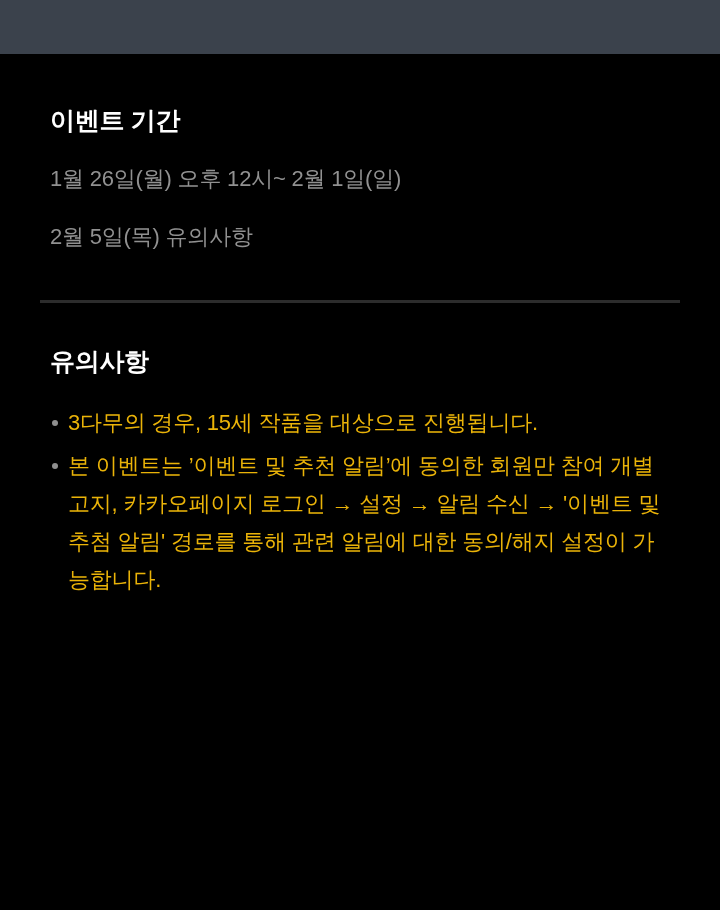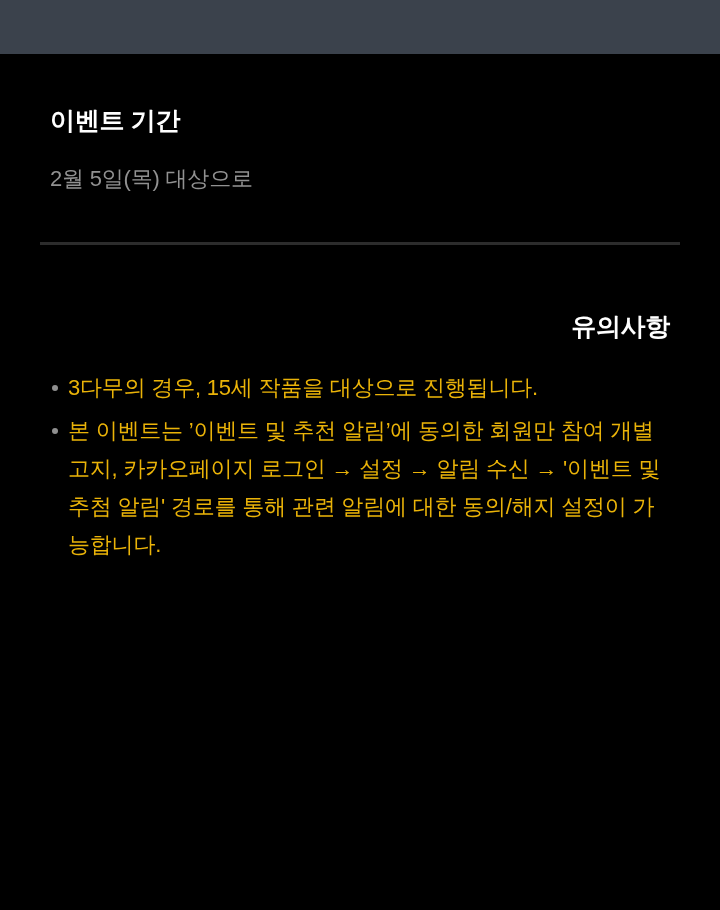--- a/index.html
+++ b/index.html
@@ -39,21 +39,21 @@
     line-height: 28px;
     color: #919191;
     letter-spacing: -0.2px;
   }
   .divider {
     height: 3px;
     background: #2c2c2c;
     margin: 49px -10px 0 -10px;
     border: none;
   }
-  .notes-title { margin-top: 66px; text-align: right; }
+  .notes-title { margin-top: 43px; }
   .notes-list {
     list-style: none;
     margin: 28px 0 0 0;
     padding: 0;
     font-size: 22px;
     line-height: 38px;
     color: #eab308;
     letter-spacing: -0.2px;
     word-break: normal;
   }
@@ -78,22 +78,23 @@
 </head>
 <body>
 
 <div class="screen">
 
   <div class="top-bar"></div>
 
   <div class="content">
 
     <h2 class="section-title mt-first">이벤트 기간</h2>
+    <p class="section-body">1월 26일(월) 오후 12시~ 2월 1일(일)</p>
 
-    <p class="section-body">2월 5일(목) 대상으로</p>
+    <p class="section-body">2월 5일(목) 유의사항</p>
 
     <hr class="divider">
 
     <h2 class="section-title notes-title">유의사항</h2>
 
     <ul class="notes-list">
       <li>3다무의 경우, 15세 작품을 대상으로 진행됩니다.</li>
       <li>본 이벤트는 ’이벤트 및 추천 알림’에 동의한 회원만 참여 개별고지, 카카오페이지 로그인 → 설정 → 알림 수신 → '이벤트 및 추첨 알림' 경로를 통해 관련 알림에 대한 동의/해지 설정이 가능합니다.</li>
     </ul>
 

